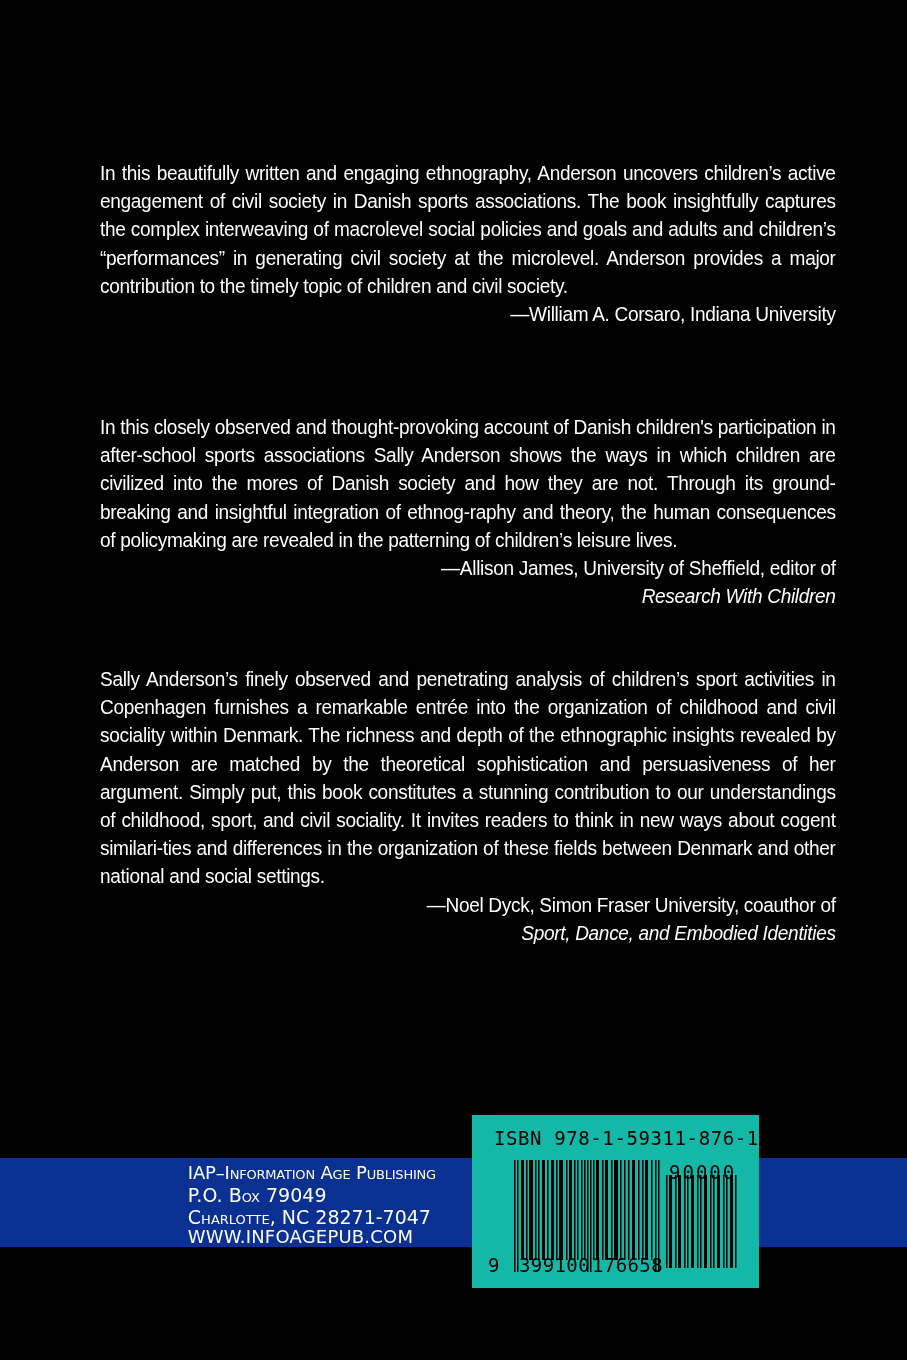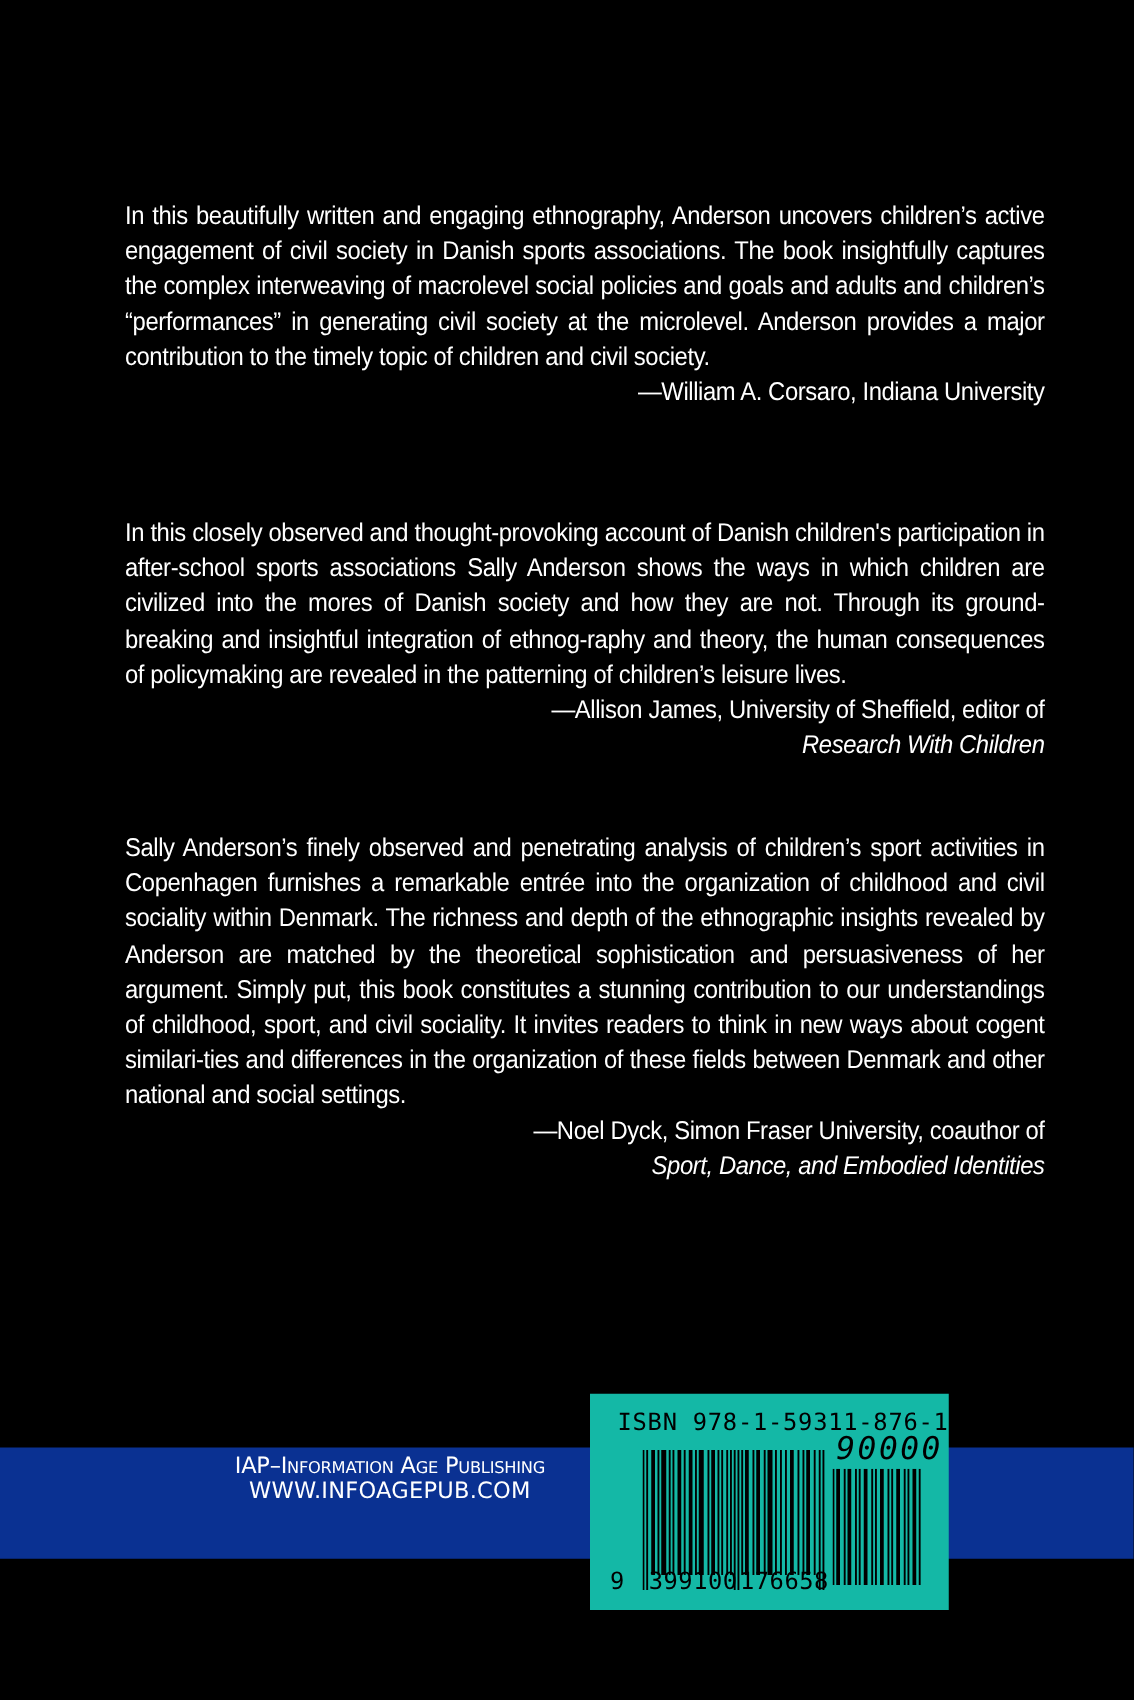--- a/index.html
+++ b/index.html
@@ -17,38 +17,38 @@
   .blurb .attr { text-align: right; width: 791px; }
   .blurb .attr-title { text-align: right; width: 791px; font-style: italic; }
   #q1 { top: 159px; }
   #q2 { top: 413px; }
   #q3 { top: 665px; }
   .band {
     position: absolute; left: 0; top: 1158px; width: 907px; height: 89px;
     background: #0a3192;
   }
   .publisher {
-    position: absolute; right: 471px; top: 1162px; text-align: center;
+    position: absolute; right: 471px; top: 1162px; text-align: left;
     font-family: "DejaVu Sans", sans-serif; color: #fff;
   }
   .publisher .l1 { font-size: 18px; line-height: 22px; font-variant: small-caps; letter-spacing: -0.2px; }
   .publisher .l2 { font-size: 19px; line-height: 22px; font-variant: small-caps; }
   .publisher .l3 { font-size: 19px; line-height: 22px; font-variant: small-caps; }
   .publisher .l4 { font-size: 18px; line-height: 17px; letter-spacing: 0.2px; }
   .barcode-box {
     position: absolute; left: 472px; top: 1115px; width: 287px; height: 173px;
     background: #14b8a6;
   }
   .isbn-text {
     position: absolute; left: 22px; top: 12px;
     font-family: "DejaVu Sans Mono", monospace; font-size: 19px; color: #000; letter-spacing: 0.6px;
   }
   .addon-text {
-    position: absolute; left: 197px; top: 29px;
-    font-family: "DejaVu Sans Mono", monospace; font-size: 25px; color: #000; letter-spacing: 2px; font-style: italic;
+    position: absolute; left: 197px; top: 46px;
+    font-family: "DejaVu Sans Mono", monospace; font-size: 19px; color: #000; letter-spacing: 2px;
   }
   .ean-bars { position: absolute; left: 42px; top: 45px; }
   .addon-bars { position: absolute; left: 194px; top: 60px; }
   .ean-digits {
     position: absolute; left: 16px; top: 139px;
     font-family: "DejaVu Sans Mono", monospace; font-size: 19px; color: #000;
   }
   .ean-digits span { position: absolute; white-space: pre; letter-spacing: 0.4px; }
 </style>
 </head>
@@ -74,20 +74,22 @@
     <span>Sally Anderson’s finely observed and penetrating analysis of children’s sport</span> <span>activities in Copenhagen furnishes a remarkable entrée into the organization</span> <span>of childhood and civil sociality within Denmark. The richness and depth of the</span> <span>ethnographic insights revealed by Anderson are matched by the theoretical</span> <span>sophistication and persuasiveness of her argument. Simply put, this book</span> <span>constitutes a stunning contribution to our understandings of childhood, sport,</span> <span>and civil sociality. It invites readers to think in new ways about cogent similari-</span><span>ties and differences in the organization of these fields between Denmark and</span> <span>other national and social settings.</span>
   </p>
   <div class="attr">—Noel Dyck, Simon Fraser University, coauthor of</div>
   <div class="attr-title">Sport, Dance, and Embodied Identities</div>
 </div>
 
 <div class="band"></div>
 
 <div class="publisher">
   <div class="l1">IAP–Information Age Publishing</div>
+  <div class="l2">P.O. Box 79049</div>
+  <div class="l3">Charlotte, NC 28271-7047</div>
   <div class="l4">WWW.INFOAGEPUB.COM</div>
 </div>
 
 <div class="barcode-box">
   <div class="isbn-text">ISBN 978-1-59311-876-1</div>
   <div class="addon-text">90000</div>
   <svg class="ean-bars" width="150" height="112" viewBox="0 0 150 112">
     <g fill="#000">
       <rect x="0" y="0" width="1.5" height="112"></rect>
         <rect x="3" y="0" width="1.5" height="112"></rect>

